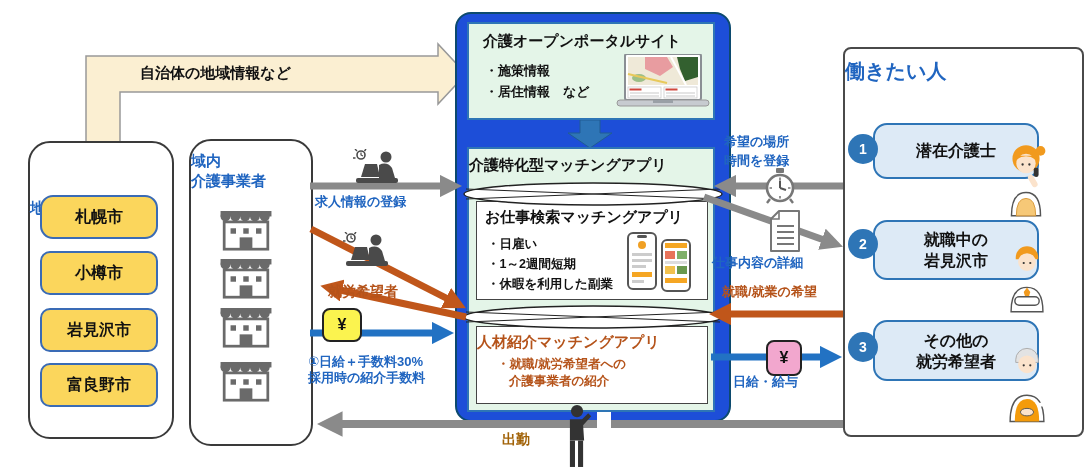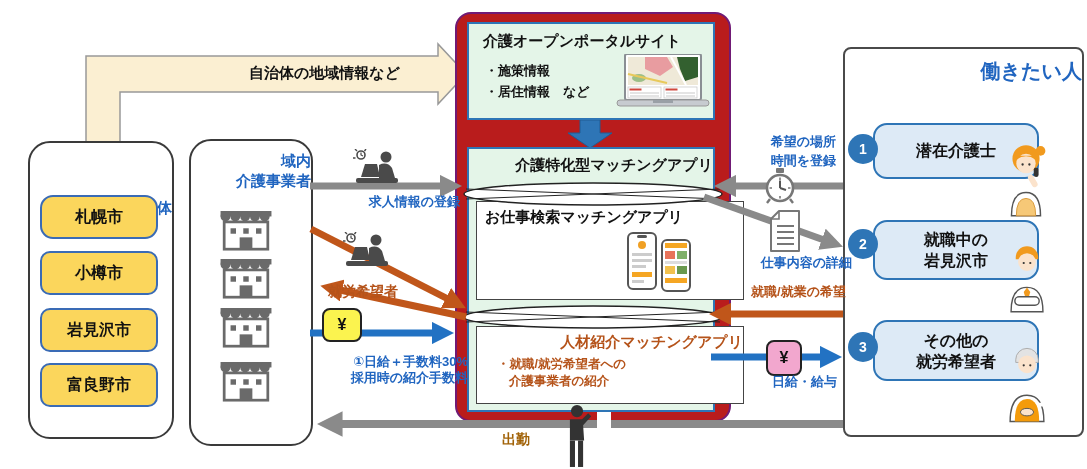--- a/index.html
+++ b/index.html
@@ -1,27 +1,27 @@
 <!DOCTYPE html>
 <html><head>
 <meta charset="utf-8">
 <style>
   html,body{margin:0;padding:0;background:#fff;}
   #canvas{position:relative;width:1087px;height:469px;background:#fff;overflow:hidden;
     font-family:"Liberation Sans","DejaVu Sans",sans-serif;font-weight:bold;color:#111;}
   .abs{position:absolute;}
-  .c{text-align:right;}
+  .c{text-align:left;}
   .blue{color:#2065C0;}
   .brown{color:#B5531A;}
   .lbl{font-size:13px;line-height:16px;}
   .outerbox{background:#fff;border:2px solid #3a3a3a;border-radius:22px;}
   .citybox{background:#FBD65C;border:2px solid #3A6BB5;border-radius:10px;
     font-size:16px;text-align:center;}
   .mintbox{background:#E4F5E8;border:2px solid #2E75B6;}
-  .whitebox{background:#fff;border:1.6px solid #444;padding-left:36px;}
+  .whitebox{background:#fff;border:1.6px solid #444;}
   .workeritem{background:#DDEAF6;border:2px solid #2E75B6;border-radius:14px;
     font-size:16px;text-align:center;color:#111;}
   .numcircle{width:30px;height:30px;border-radius:50%;background:#2E75B6;color:#fff;
     font-size:14px;line-height:30px;text-align:center;}
   .yenbox{border:2px solid #222;border-radius:8px;font-size:16px;text-align:center;color:#111;}
   svg{display:block;}
 </style>
 </head>
 <body>
 
@@ -92,21 +92,21 @@
       <circle cx="29" cy="6" r="5.4" fill="#6a6a6a"></circle>
         <circle cx="39.8" cy="6" r="5.4" fill="#6a6a6a"></circle>
       <circle cx="50.6" cy="6" r="5.4" fill="#6a6a6a"></circle>
       <rect x="13" y="19" width="6" height="6" fill="#6a6a6a"></rect>
         <rect x="27" y="19" width="6" height="6" fill="#6a6a6a"></rect>
       <rect x="41" y="19" width="6" height="6" fill="#6a6a6a"></rect>
       <rect x="23" y="29" width="14" height="13" fill="#6a6a6a"></rect>
     </svg>
   </div>
 
-  <div class="abs" style="left:455px;top:12px;width:272px;height:406px;background:#b91c1c;border:2px solid #701a75;border-radius:16px;">
+  <div class="abs" style="left:455px;top:12px;width:272px;height:406px;background:#1d4ed8;border:2px solid #0c4a6e;border-radius:16px;">
 
     <div class="abs mintbox" style="left:10px;top:8px;width:244px;height:94px;">
       <div class="abs" style="left:14px;top:8px;font-size:15px;">介護オープンポータルサイト</div>
       <div class="abs" style="left:16px;top:36px;font-size:13px;line-height:21px;">
         <div>・施策情報</div>
         <div>・居住情報　など</div>
       </div>
       <svg class="abs" style="left:146px;top:30px;" width="96" height="62" viewBox="0 0 96 62">
         <rect x="10" y="0" width="76" height="46" rx="2" fill="#fff" stroke="#8a8f94" stroke-width="2"></rect>
         <rect x="13" y="3" width="70" height="28" fill="#EFE9D8"></rect>
@@ -128,20 +128,25 @@
 
     <svg class="abs" style="left:111px;top:106px;" width="44" height="28">
       <polygon points="12,0 32,0 32,13 44,13 22,28 0,13 12,13" fill="#2E75B6" stroke="#205C94" stroke-width="1"></polygon>
     </svg>
 
     <div class="abs mintbox" style="left:10px;top:133px;width:244px;height:261px;">
       <div class="abs c" style="left:0;top:7px;width:100%;font-size:15px;">介護特化型マッチングアプリ</div>
 
       <div class="abs whitebox" style="left:7px;top:52px;width:230px;height:97px;">
         <div class="abs" style="left:8px;top:6px;font-size:15px;">お仕事検索マッチングアプリ</div>
+        <div class="abs" style="left:10px;top:32px;font-size:12.5px;line-height:20px;">
+          <div>・日雇い</div>
+          <div>・1～2週間短期</div>
+          <div>・休暇を利用した副業</div>
+        </div>
         <svg class="abs" style="left:150px;top:30px;" width="30" height="58" viewBox="0 0 30 58">
           <rect x="1" y="1" width="28" height="56" rx="5" fill="#fff" stroke="#555" stroke-width="2"></rect>
           <rect x="10" y="3" width="10" height="3" rx="1.5" fill="#555"></rect>
           <circle cx="15" cy="13" r="4" fill="#F0A024"></circle>
           <rect x="5" y="21" width="20" height="3" fill="#ccc"></rect>
           <rect x="5" y="27" width="20" height="3" fill="#ccc"></rect>
           <rect x="5" y="33" width="14" height="3" fill="#ccc"></rect>
           <rect x="5" y="40" width="20" height="5" fill="#F5A623"></rect>
           <rect x="5" y="48" width="12" height="3" fill="#ccc"></rect>
         </svg>

